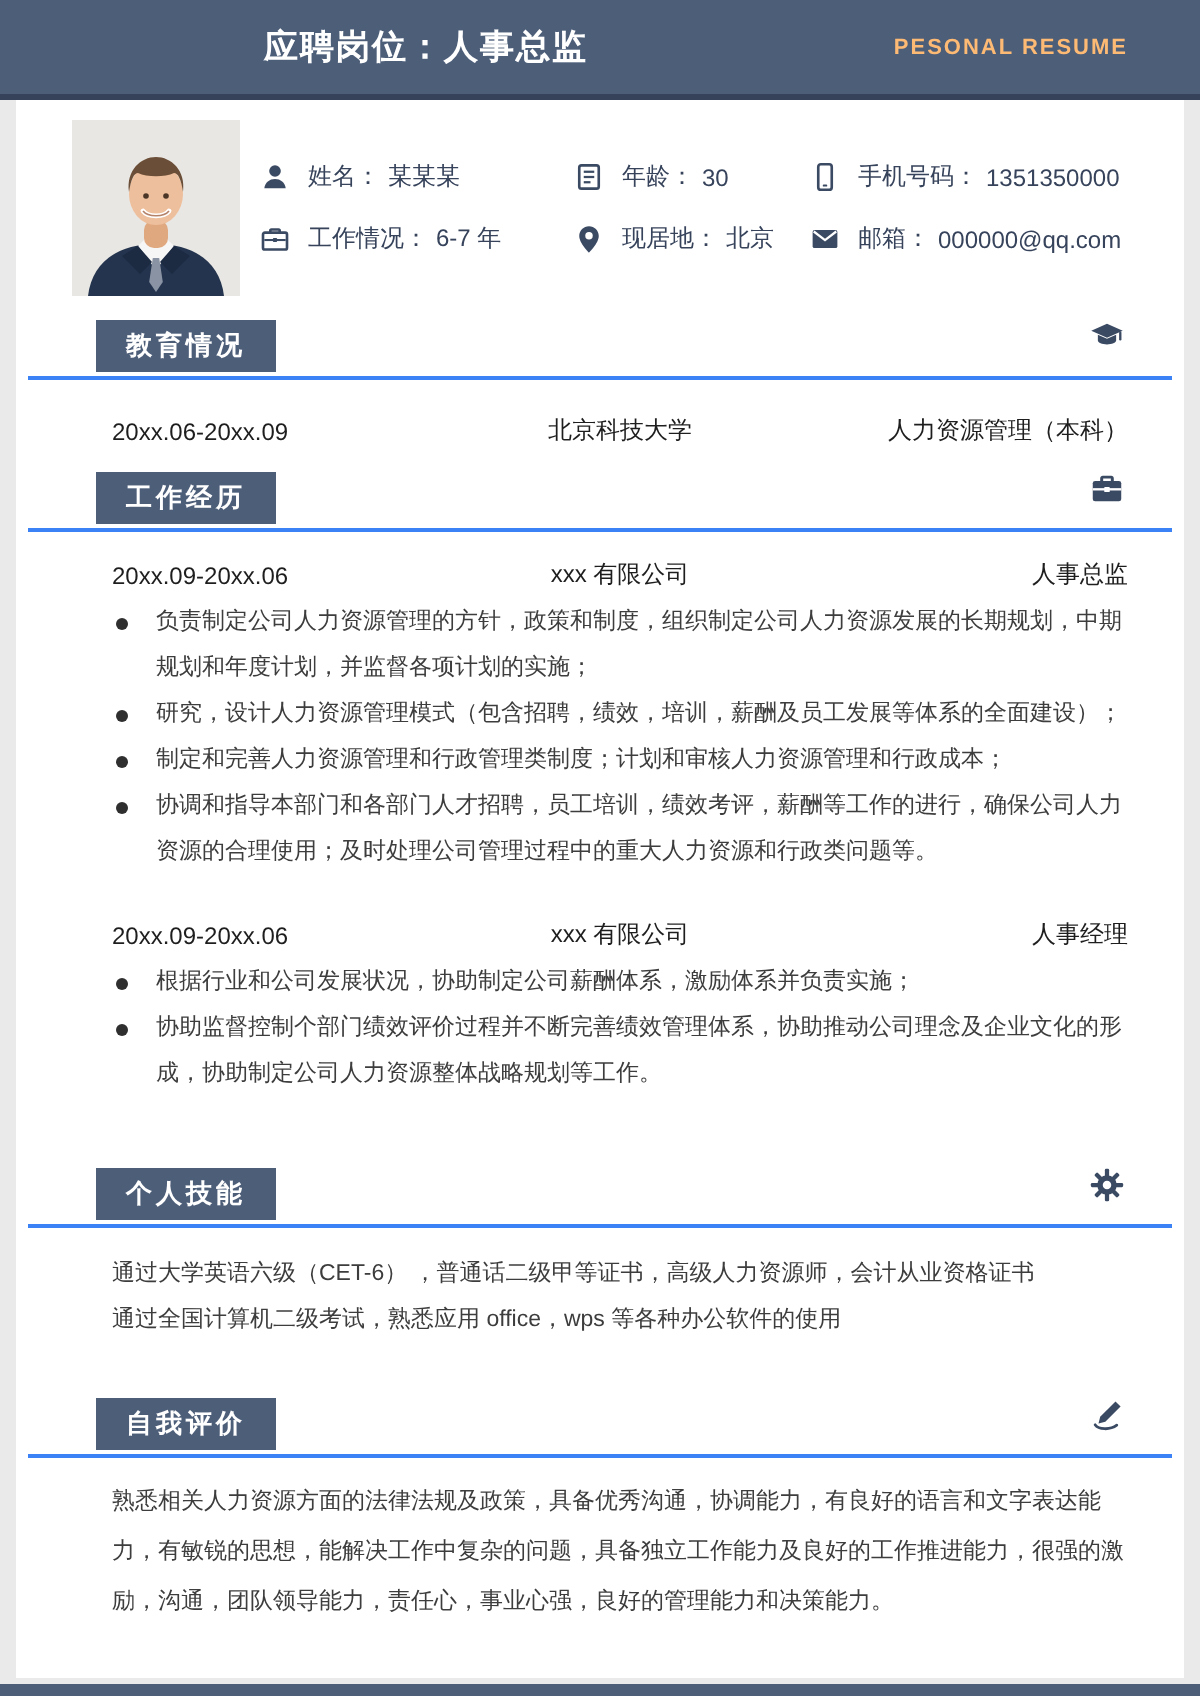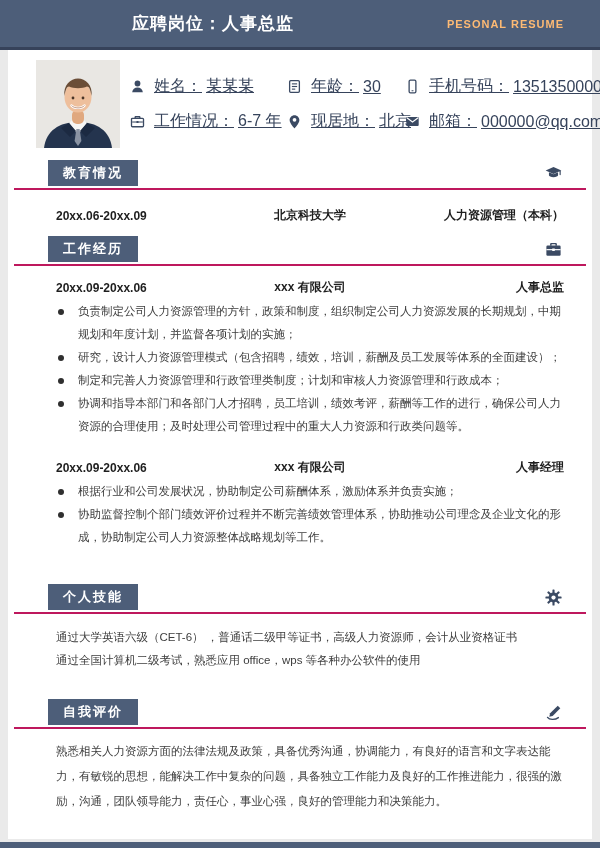--- a/index.html
+++ b/index.html
@@ -15,34 +15,34 @@
   .topbar .brand { color:#fdba74; font-size:11px; font-weight:bold; letter-spacing:1px; }
 
   
   .sheet { margin:0 8px; background:#fff; height:789px; }
 
   
   .profile { display:flex; padding:10px 28px 4px 28px; }
   .photo { width:84px; height:88px; flex:0 0 84px; overflow:hidden; }
   .info { flex:1; margin-left:10px; display:grid; grid-template-columns:157px 118px 1fr;
           row-gap:14px; align-content:center; }
-  .field { display:flex; align-items:center; color:#36435b; font-size:16px; white-space:nowrap;text-decoration:underline; }
+  .field { display:flex; align-items:center; color:#36435b; font-size:12px; white-space:nowrap; }
   .field svg { width:15px; height:15px; margin-right:9px; flex:0 0 15px; }
   .field .lab { margin-right:4px; }
 
   
-  .sec-head { display:flex; align-items:flex-end; justify-content:space-between;
-              margin:0 6px; padding:0 24px 2px 34px; border-bottom:2px solid #be185d;gap:40px; }
+  .sec-head { display:flex; align-items:flex-start; justify-content:space-between;
+              margin:0 6px; padding:0 24px 2px 34px; border-bottom:2px solid #3b82f6;gap:40px; }
   .badge { background:#4d5e79; color:#fff; font-size:13px; font-weight:bold;
            letter-spacing:2px; padding:5px 15px; line-height:16px; }
   .sec-ico { width:17px; height:17px; margin-bottom:4px; }
 
   
   .row3 { display:grid; grid-template-columns:1fr 1fr 1fr; align-items:center;
-          padding:0 28px 0 48px; font-size:12px; font-weight:bold; color:#1e1e1e; }
+          padding:0 28px 0 48px; font-size:12px; font-weight:normal; color:#1e1e1e; }
   .row3 .c { text-align:center; } .row3 .r { text-align:right; }
   .edu-row { margin-top:17px; }
   .job-row { margin-top:13px; }
   .job2 { margin-top:21px; }
 
   ul.bullets { list-style:none; margin-top:4px; padding:0 28px 0 48px; }
   ul.bullets li { position:relative; padding-left:22px; font-size:11.5px; line-height:23px;
                   color:#3d3d3d; }
   ul.bullets li::before { content:""; position:absolute; left:2px; top:9px; width:6px; height:6px;
                   border-radius:50%; background:#2f2f2f; }

